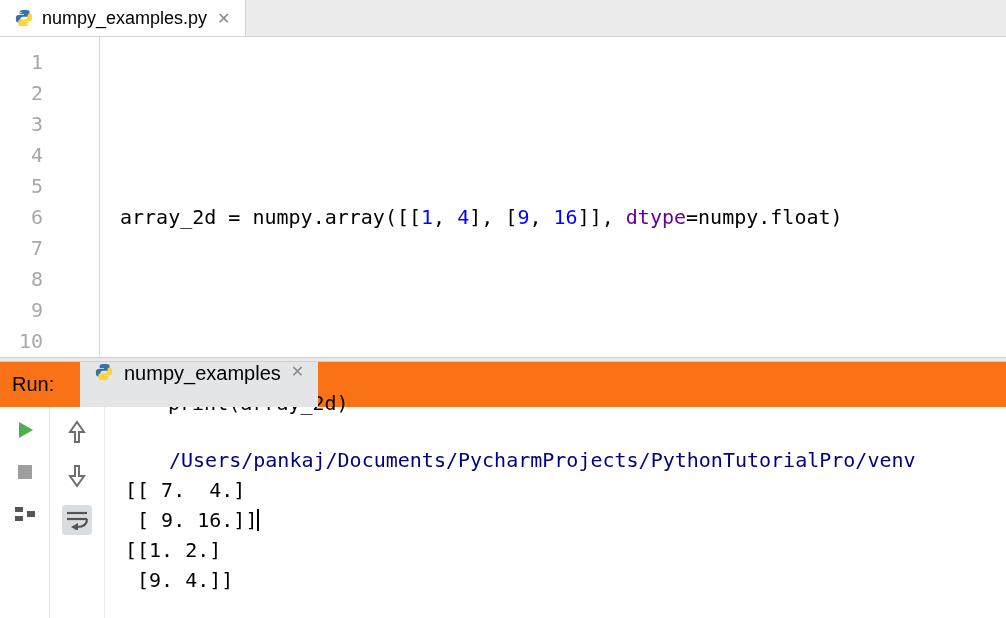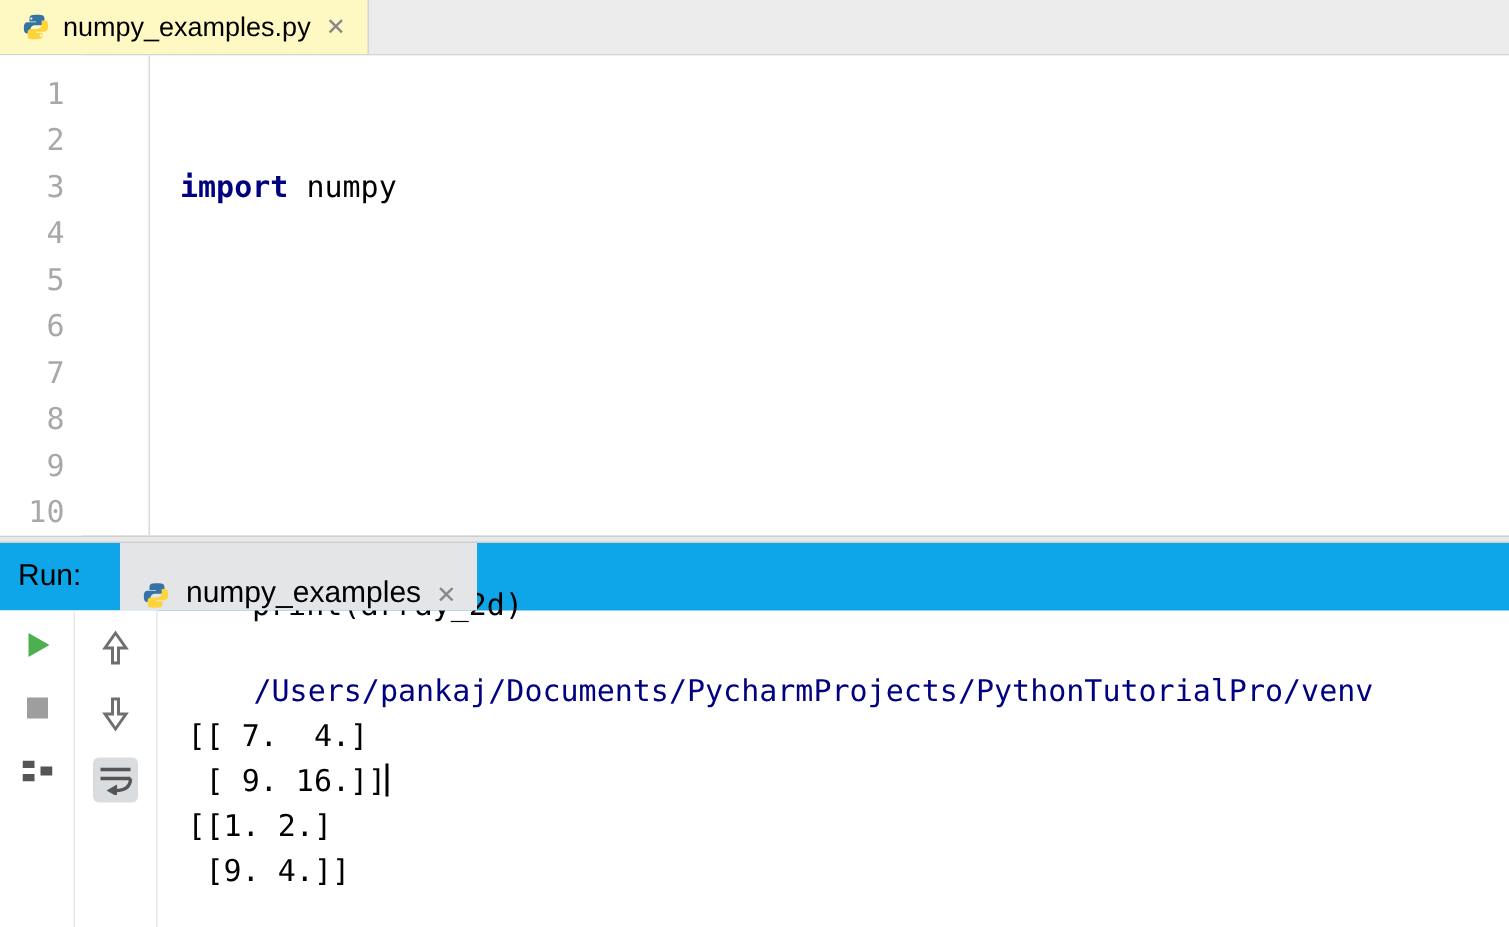--- a/index.html
+++ b/index.html
@@ -7,21 +7,21 @@
 
   
   .tabbar {
     height: 37px;
     background: #ececec;
     border-bottom: 1px solid #d4d4d4;
     display: flex;
     align-items: stretch;
   }
   .tab {
-    background: #fef9c3;
+    background: #ffffff;
     border-right: 1px solid #d4d4d4;
     display: flex;
     align-items: center;
     padding: 0 12px 0 14px;
     gap: 8px;
     font-family: -apple-system, Helvetica, Arial, sans-serif;
     font-size: 18px;
     color: #000;
   }
   .tab .close {
@@ -72,38 +72,38 @@
   .split {
     height: 5px;
     background: #e9e9e9;
     border-top: 1px solid #cfcfcf;
     border-bottom: 1px solid #cfcfcf;
   }
 
   
   .run-header {
     height: 45px;
-    background: #0ea5e9;
+    background: #f97316;
     display: flex;
     align-items: stretch;
     font-family: -apple-system, Helvetica, Arial, sans-serif;
   }
   .run-label {
     width: 80px;
     display: flex;
     align-items: center;
     justify-content: flex-start;
     padding-left: 12px;
     font-size: 20px;
     color: #000;
   }
   .run-tab {
     background: #e3e5e7;
     display: flex;
-    align-items: flex-end;
+    align-items: flex-start;
     gap: 10px;
     padding: 0 14px;
     font-size: 20px;
     color: #000;
   }
   .run-tab .close { color: #888; font-size: 16px; }
 
   
   .run-body {
     display: flex;
@@ -174,22 +174,22 @@
     <div>4</div>
     <div>5</div>
     <div>6</div>
     <div>7</div>
     <div>8</div>
     <div>9</div>
     <div>10</div>
   </div>
   <div class="gutter-edge"></div>
   <div class="code">
-    <div class="line"><span class="kw">import</span><span> numpy</span></div>
     <div class="line"></div>
+    <div class="line"><span>array_2d = numpy.array([[</span><span class="num">1</span><span>, </span><span class="num">4</span><span>], [</span><span class="num">9</span><span>, </span><span class="num">16</span><span>]], </span><span class="kwarg">dtype</span><span>=numpy.float)</span></div>
     <div class="line"></div>
     <div class="line"><span class="ident">print</span><span>(array_2d)</span></div>
     <div class="line"></div>
     
     
     
     
   </div>
 </div>
 

